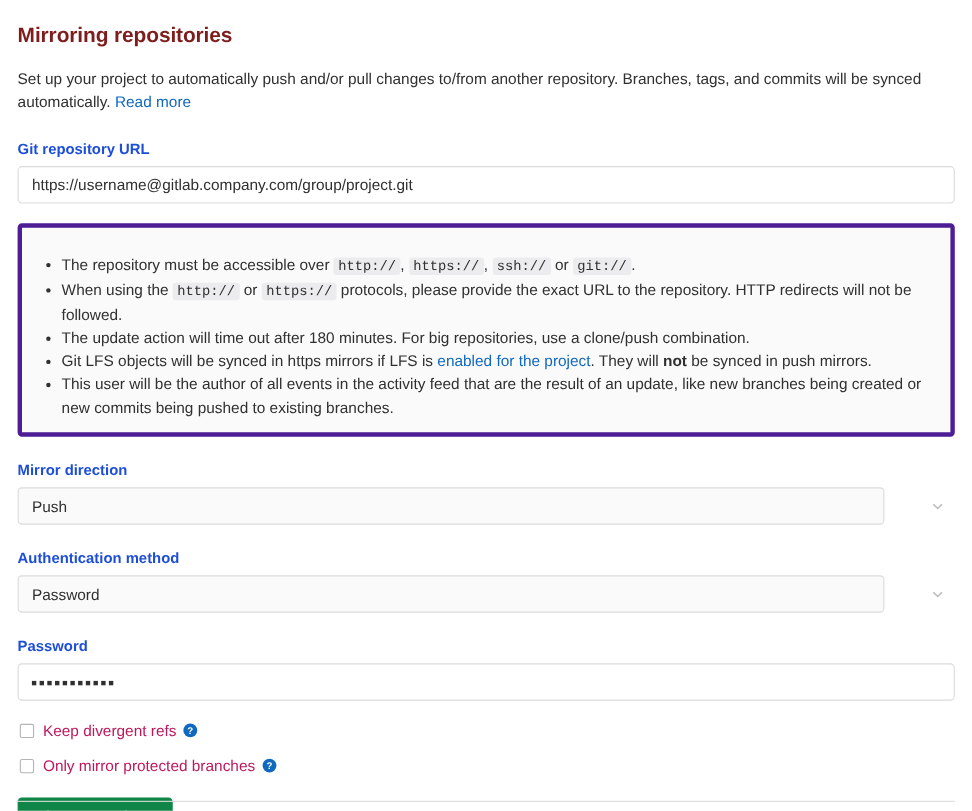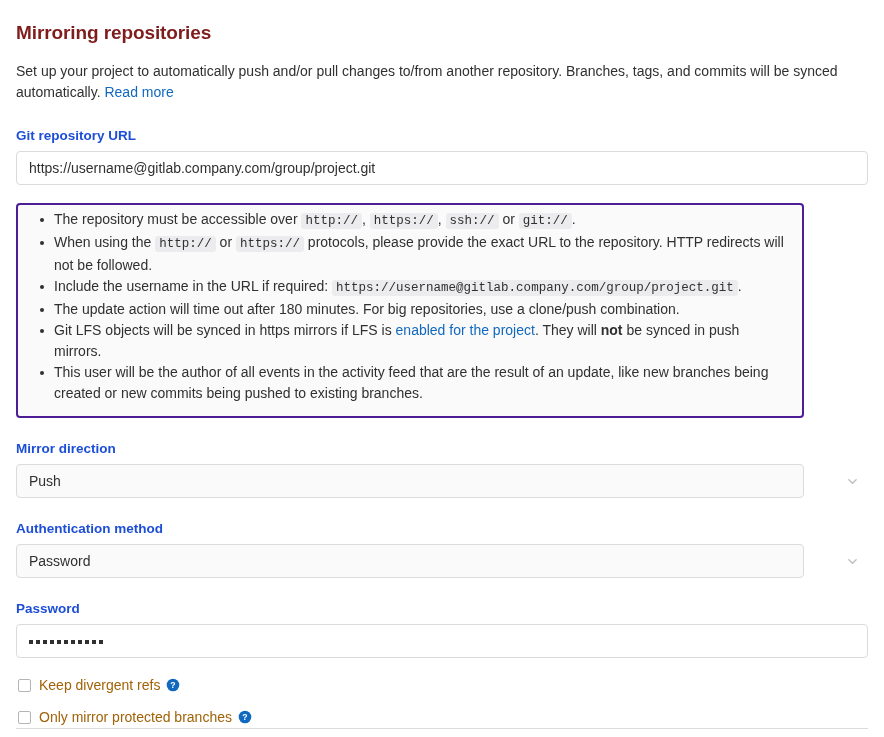--- a/index.html
+++ b/index.html
@@ -88,26 +88,26 @@
   .pw-dots i {
     display: block;
     width: 4px;
     height: 4px;
     background: #303030;
     border-radius: 0;
   }
 
   .info-panel {
     box-sizing: border-box;
-    width: 788px;
+    width: 852px;
     background: #fbfafa;
-    border: 2px solid #4c1d95;
+    border: 4px solid #4c1d95;
     border-radius: 4px;
     margin: 18px 0 22px 0;
-    padding: 4px 14px 12px 14px;
+    padding: 23px 14px 12px 14px;
   }
   .info-panel ul {
     margin: 0;
     padding: 0 0 0 22px;
     list-style: none;
   }
   .info-panel li {
     position: relative;
     font-size: 14px;
     line-height: 21px;
@@ -184,21 +184,21 @@
     border: 1px solid #b4b4b4;
     border-radius: 2px;
     background: #ffffff;
     margin: 0 8px 0 2px;
     cursor: pointer;
     flex: 0 0 auto;
   }
   .check-label {
     font-size: 14px;
     line-height: 18px;
-    color: #a16207;
+    color: #be185d;
     cursor: pointer;
   }
   .help-icon {
     width: 14px;
     height: 14px;
     margin-left: 6px;
     flex: 0 0 auto;
     cursor: pointer;
     display: inline-block;
   }
@@ -255,24 +255,20 @@
         <code class="inline">ssh://</code>
         <span>or</span>
         <code class="inline">git://</code><span>.</span>
       </li>
       <li>
         <span>When using the</span>
         <code class="inline">http://</code>
         <span>or</span>
         <code class="inline">https://</code>
         <span>protocols, please provide the exact URL to the repository. HTTP redirects will not be followed.</span>
-      </li>
-      <li>
-        <span>Include the username in the URL if required:</span>
-        <code class="inline">https://username@gitlab.company.com/group/project.git</code><span>.</span>
       </li>
       <li>
         <span>The update action will time out after 180 minutes. For big repositories, use a clone/push combination.</span>
       </li>
       <li>
         <span>Git LFS objects will be synced in https mirrors if LFS is</span>
         <a class="link" href="#">enabled for the project</a><span>. They will</span>
         <span class="bold">not</span>
         <span>be synced in push mirrors.</span>
       </li>

